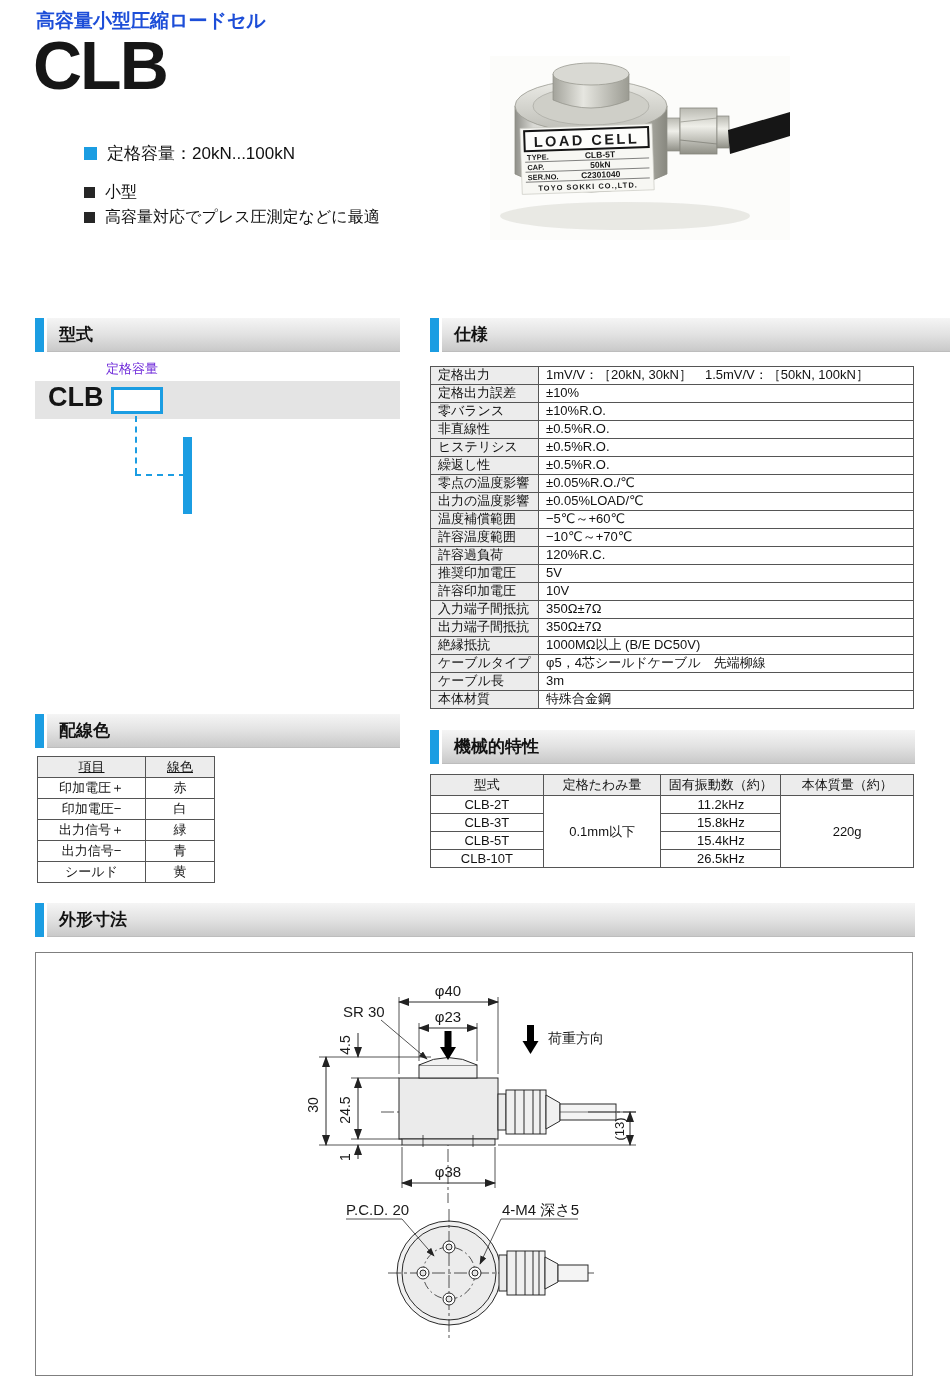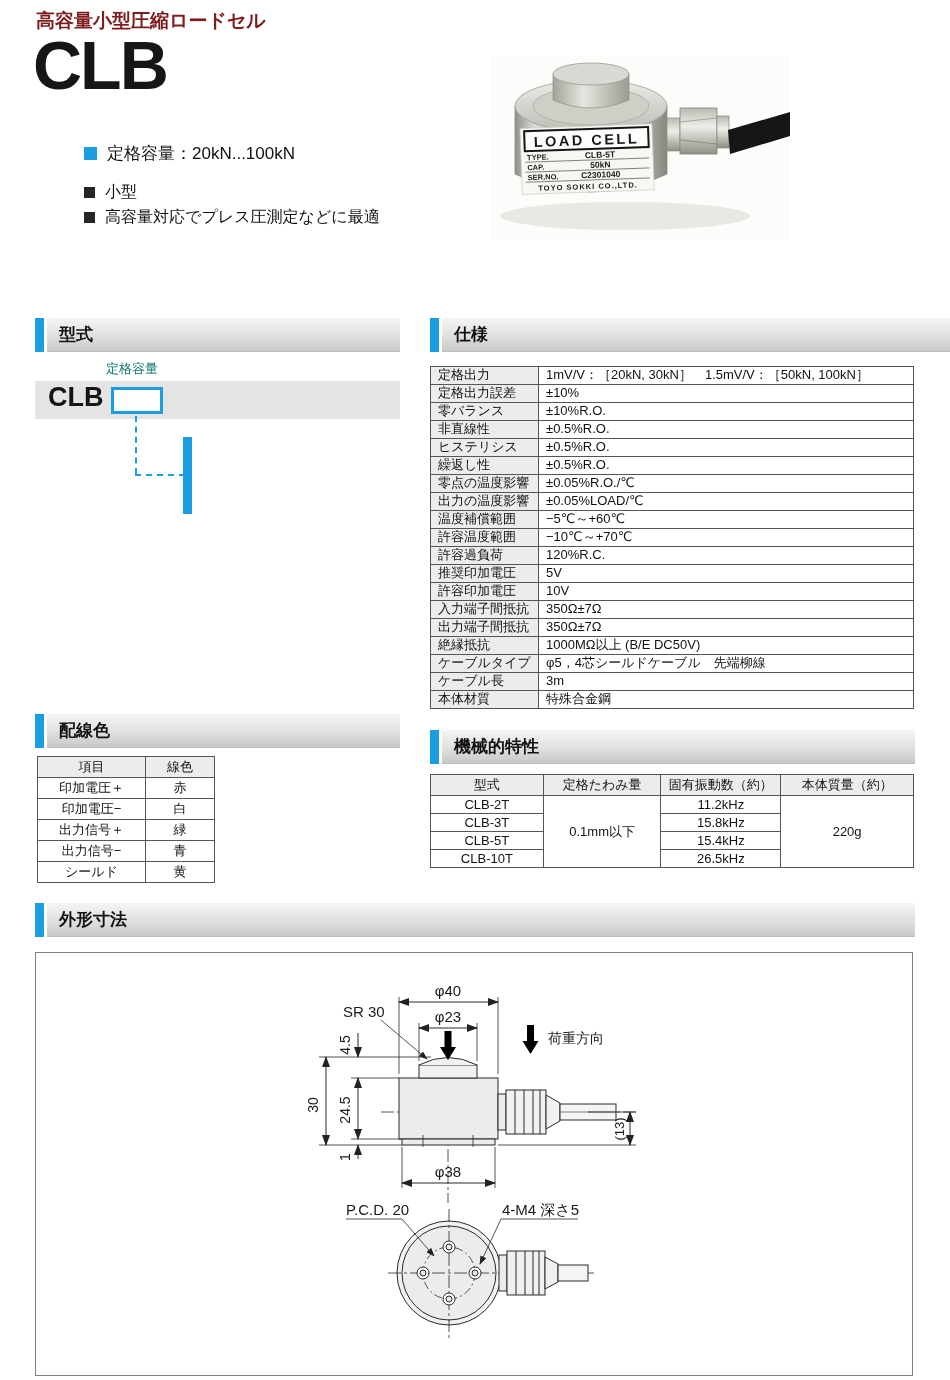--- a/index.html
+++ b/index.html
@@ -2,63 +2,63 @@
 <html style="--accent: #1b9de2;"><head>
 <meta charset="utf-8">
 <style>
   :root{ --accent:#1b9de2; --dark:#1f1f1f; }
   *{ box-sizing:border-box; }
   html,body{ margin:0; padding:0; background:#fff; }
   body{ font-family:"Liberation Sans","DejaVu Sans",sans-serif; color:#111; }
   .page{ position:relative; width:950px; height:1380px; background:#fff; overflow:hidden; }
 
   
-  .subtitle{ position:absolute; left:36px; top:8px; font-size:19px; font-weight:bold; color:#7f1d1d; }
+  .subtitle{ position:absolute; left:36px; top:8px; font-size:19px; font-weight:bold; color:#1d4ed8; }
   .big-title{ position:absolute; left:33px; top:26px; font-size:68px; font-weight:900; letter-spacing:-2px; color:#161616; }
   .features{ position:absolute; left:36px; top:140px; width:430px; }
   .feat{ position:absolute; left:0; display:flex; align-items:center;margin-left:48px; }
   .feat .sq{ display:inline-block; margin-right:10px; }
   .feat-0{ top:2px; font-size:17px; }
   .feat-0 .sq{ width:13px; height:13px; background:var(--accent); }
   .feat-1{ top:42px; font-size:16px; }
   .feat-2{ top:67px; font-size:16px; }
   .feat-1 .sq,.feat-2 .sq{ width:11px; height:11px; background:#262626; }
   .photo{ position:absolute; left:490px; top:56px; width:300px; height:184px; }
 
   
   .sec{ position:absolute; }
   .sec-h{ position:absolute; left:0; top:0; height:34px; display:flex; }
   .sec-h .bar{ width:9px; background:var(--accent); margin-right:3px; }
   .sec-h .hd-bg{ flex:1; background:linear-gradient(180deg,#f5f5f5 0%,#e2e2e2 50%,#c9c9c9 100%);
                  display:flex; align-items:center; padding-left:12px; border-bottom:1px solid #bdbdbd; }
   .sec-h .hd-text{ font-size:17px; font-weight:bold; color:#121212; }
 
   
-  .model-caption{ position:absolute; left:71px; top:42px; font-size:13px; color:#0f766e; }
+  .model-caption{ position:absolute; left:71px; top:42px; font-size:13px; color:#6d28d9; }
   .model-band{ position:absolute; left:0; top:63px; width:365px; height:38px; background:#e4e4e4; }
   .model-prefix{ position:absolute; left:13px; top:64px; font-size:27px; font-weight:800; color:#141414; }
   .model-box{ position:absolute; left:76px; top:69px; width:52px; height:27px; background:#fff; border:3px solid var(--accent); }
   .dash-v{ position:absolute; left:100px; top:98px; height:58px; width:0; border-left:2px dashed var(--accent); }
   .dash-h{ position:absolute; left:100px; top:156px; width:50px; height:0; border-top:2px dashed var(--accent); }
   .code-bar{ position:absolute; left:148px; top:119px; width:9px; height:77px; background:var(--accent); }
   table{ border-collapse:collapse; }
   .code-table{ position:absolute; left:157px; top:119px; width:208px; font-size:14px; }
   .code-table td{ border:1px solid #444; height:19px; padding:0 7px; background:#fff; }
   .code-table td.code{ width:46px; background:#e9e9e9; color:var(--accent); font-weight:bold; text-align:center; padding:0 2px; }
 
   
   .spec-table{ position:absolute; left:0; top:48px; width:484px; font-size:13px; border:1px solid #333; }
   .spec-table td{ border:1px solid #555; height:18px; padding:0 7px; line-height:1.1; }
   .spec-table td.lbl{ width:108px; background:#ececec; }
   .spec-table td.val{ background:#fff; }
 
   
   .wire-table{ position:absolute; left:2px; top:42px; width:178px; font-size:13px; border:1px solid #333; }
   .wire-table td{ border:1px solid #555; height:19px; text-align:center; background:#fff; }
-  .wire-table tr.hd td{ background:#ececec; }
+  .wire-table tr.hd td{ background:#ececec;text-decoration:underline; }
   .wire-table td.c0{ width:108px; }
 
   
   .mech-table{ position:absolute; left:0; top:44px; width:484px; font-size:13px; border:1px solid #333; }
   .mech-table td{ border:1px solid #555; height:18px; text-align:center; background:#fff; }
   .mech-table tr.hd td{ background:#ececec; }
   .mech-table td.m0{ width:113px; } .mech-table td.m1{ width:118px; }
   .mech-table td.m2{ width:120px; } .mech-table td.m3{ width:133px; }
 
   

